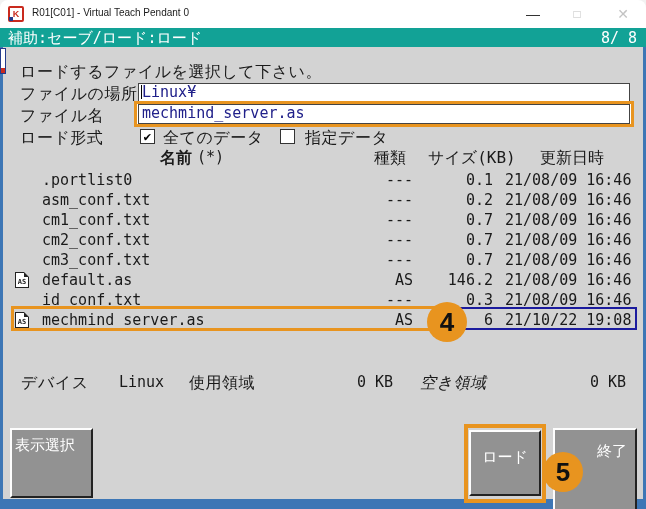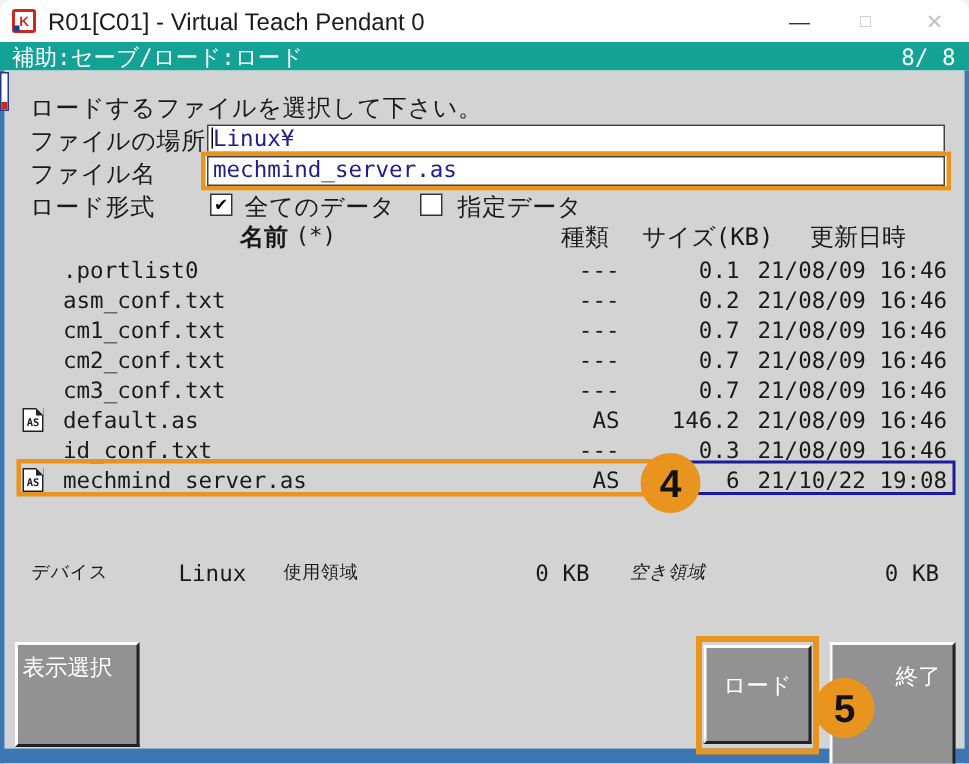--- a/index.html
+++ b/index.html
@@ -17,21 +17,21 @@
     border-radius:8px 8px 0 0;
     font-family:"Liberation Sans","DejaVu Sans",sans-serif;
   }
   .app-icon {
     left:8px; top:6px; width:16px; height:16px; background:#ffffff;
     border:2px solid #c92a1e; border-radius:2px;
     font-size:9px; font-weight:bold; color:#c92a1e;
     text-align:center; line-height:12px;
   }
   .app-icon .dot { position:absolute; left:-1px; bottom:-1px; width:4px; height:4px; background:#223a8c; }
-  .win-title { left:32px; top:7px; font-size:16px; color:#1b1b1b; }
+  .win-title { left:32px; top:7px; font-size:10px; color:#1b1b1b; }
   .winbtn { top:0; width:42px; height:28px; text-align:center; line-height:28px; font-size:14px; }
   .btn-min { left:512px; color:#333333; }
   .btn-max { left:556px; color:#c3c3c3; font-size:12px; }
   .btn-close { left:600px; width:46px; color:#c3c3c3; }
 
   
   .menubar { left:0; top:28px; width:646px; height:19px; background:#12A296; color:#ffffff; }
   .menubar-title { left:8px; top:29px; font-size:15px; color:#fff; }
   .menubar-page { left:595px; top:29px; width:42px; font-size:15px; color:#fff; text-align:right; }
   .frame-left  { left:0; top:47px; width:3px;  height:462px; background:#3D76B5; }
@@ -73,21 +73,21 @@
                  border-width:0 5px 5px 0; border-color:#D3D3D3 #D3D3D3 #222 #222; }
   .sel-orange { left:11px; top:306px; width:434px; height:25px; border:3px solid #E8941F; z-index:2; }
   .sel-blue { left:449px; top:307px; width:188px; height:23px; border:2px solid #1B1B9E; z-index:1; }
   .badge { width:40px; height:40px; border-radius:50%; background:#E8941F; color:#111;
            font-size:26px; font-weight:bold; text-align:center; line-height:40px; z-index:5;
            font-family:"Liberation Sans","DejaVu Sans",sans-serif; }
   .badge4 { left:427px; top:302px; }
   .badge5 { left:543px; top:452px; }
 
   
-  .statusrow { top:373px; font-size:12px; }
+  .statusrow { top:373px; font-size:16px; }
   .st-dev-l { left:21px; } .st-dev-v { left:119px; font-size:15px; }
   .st-used-l { left:189px; } .st-used-v { left:310px; width:83px; text-align:right; font-size:15px; }
   .st-free-l { left:420px;font-style:italic; } .st-free-v { left:543px; width:83px; text-align:right; font-size:15px; }
 
   
   .fbtn { background:#929292; color:#ffffff; font-size:15px;
           border-top:2px solid #fdfdfd; border-left:2px solid #fdfdfd;
           border-right:2px solid #222; border-bottom:2px solid #222; }
   .btn-display { left:10px; top:428px; width:83px; height:70px; padding:6px 2px 0 3px; }
   .btn-load { left:469px; top:430px; width:72px; height:66px; text-align:center; padding-top:16px; }

